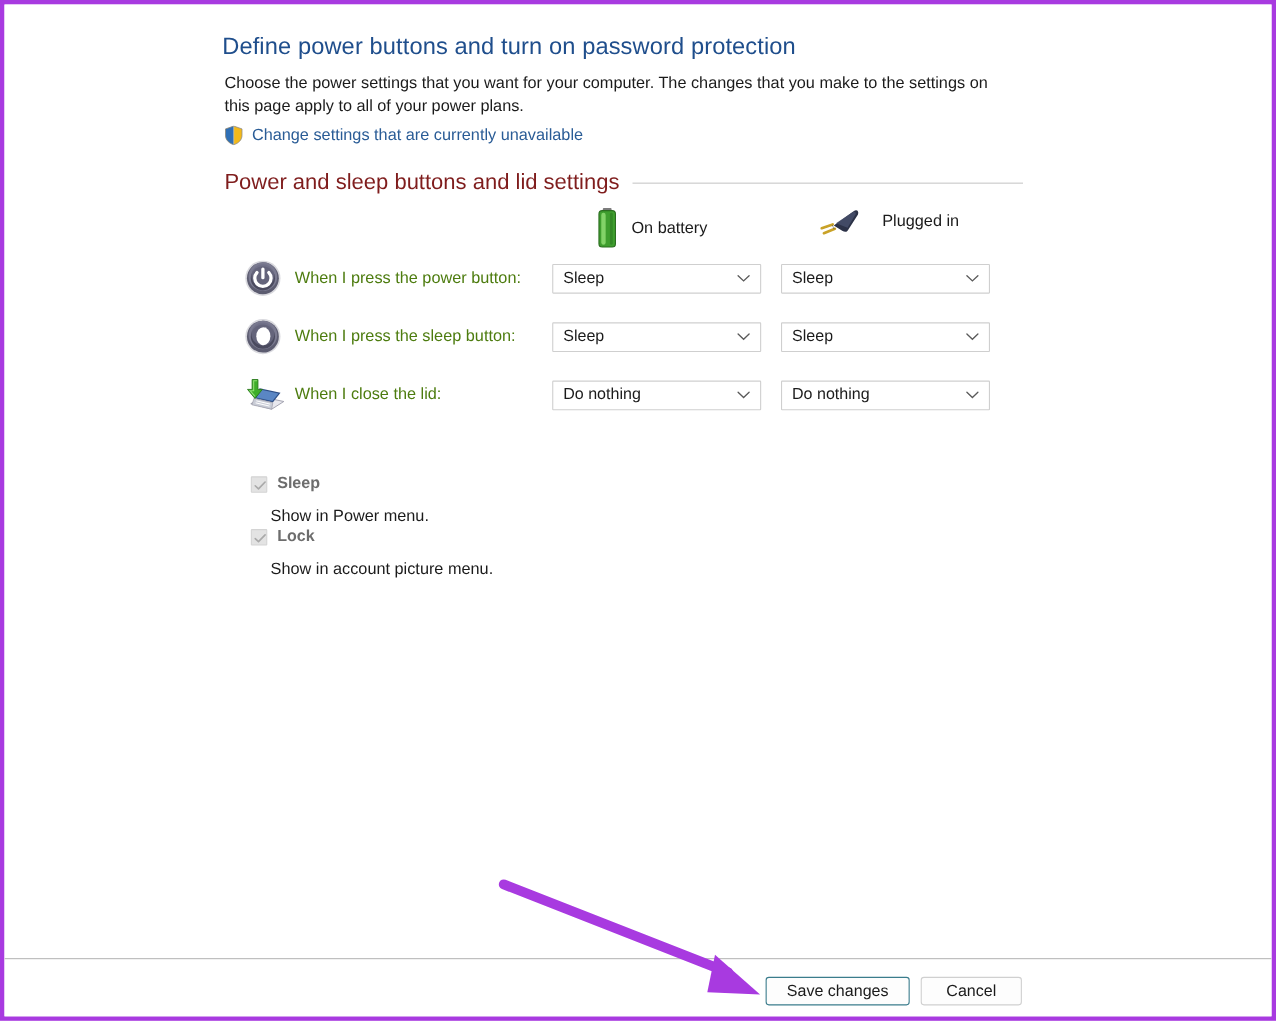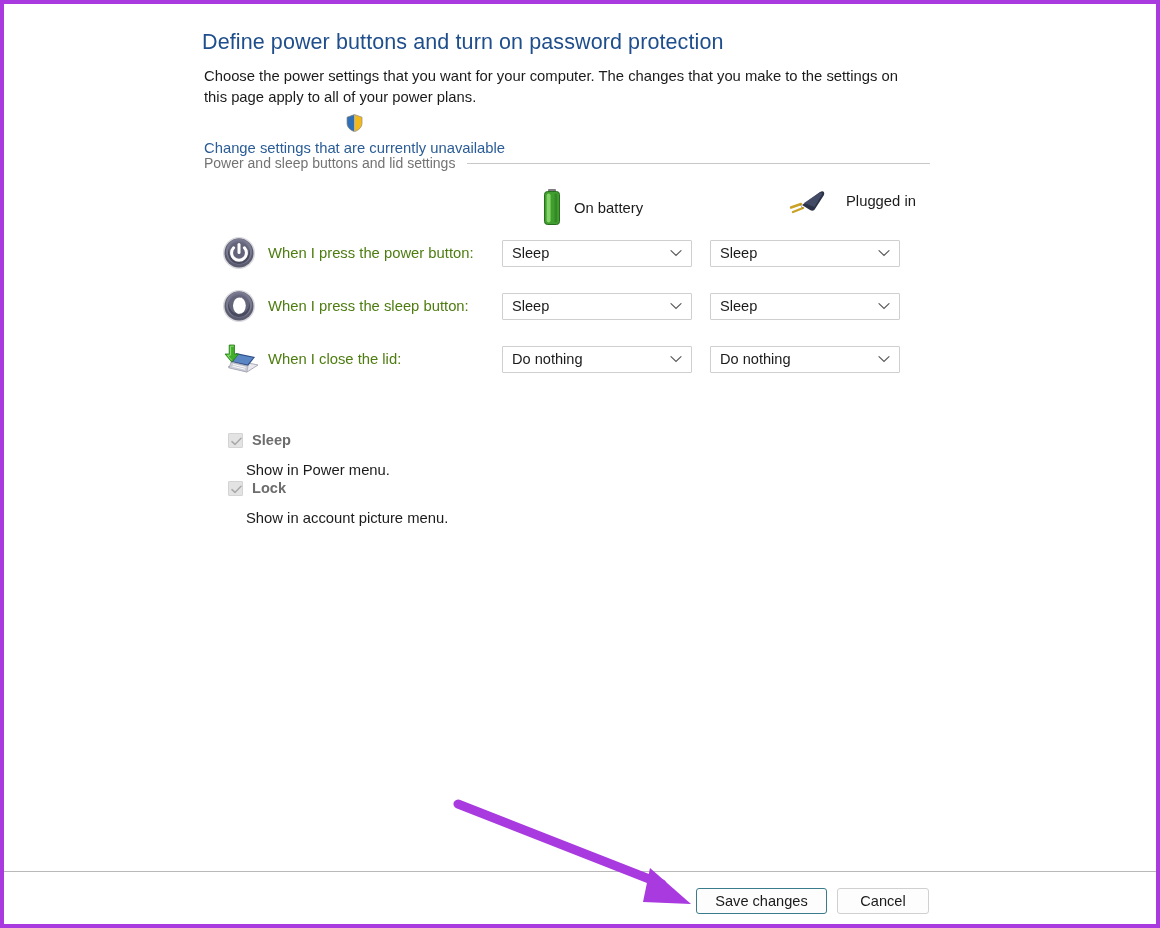--- a/index.html
+++ b/index.html
@@ -52,62 +52,61 @@
     color: #1b1b1b;
     line-height: 21px;
   }
   .uac-link-row {
     position: absolute;
     left: 200px;
     top: 110px;
     display: flex;
     align-items: center;
     gap: 8px;
-    flex-direction: column;
   }
   .shield-icon { width: 17px; height: 18px; display:block; }
   .uac-link {
     font-size: 14.8px;
     color: #2a5c96;
     white-space: nowrap;
     cursor: pointer;
   }
 
   
   .group-header {
     position: absolute;
     display: flex;
     align-items: center;
     width: 726px;
     left: 200px;
   }
   .group-header .gh-text {
-    font-size: 14px;
-    color: #737373;
+    font-size: 20px;
+    color: #7f1d1d;
     white-space: nowrap;
     padding-right: 12px;
   }
   .group-header .gh-rule {
     flex: 1;
     height: 1px;
     background: #c8c8c8;
   }
   #group-power { top: 151px; }
   #group-shutdown { top: 397px; }
 
   
   .col-head {
     position: absolute;
     display: flex;
     align-items: center;
     gap: 10px;
     top: 184px;
   }
   #col-battery { left: 536px; }
-  #col-plugged { left: 784px; gap: 20px; }
+  #col-plugged { left: 740px; gap: 20px; }
   .col-head-label {
     font-size: 14.8px;
     color: #1b1b1b;
     white-space: nowrap;
   }
   .battery-icon { width: 24px; height: 40px; display:block; }
   .plug-icon { width: 38px; height: 26px; display:block; }
 
   
   .setting-row {

